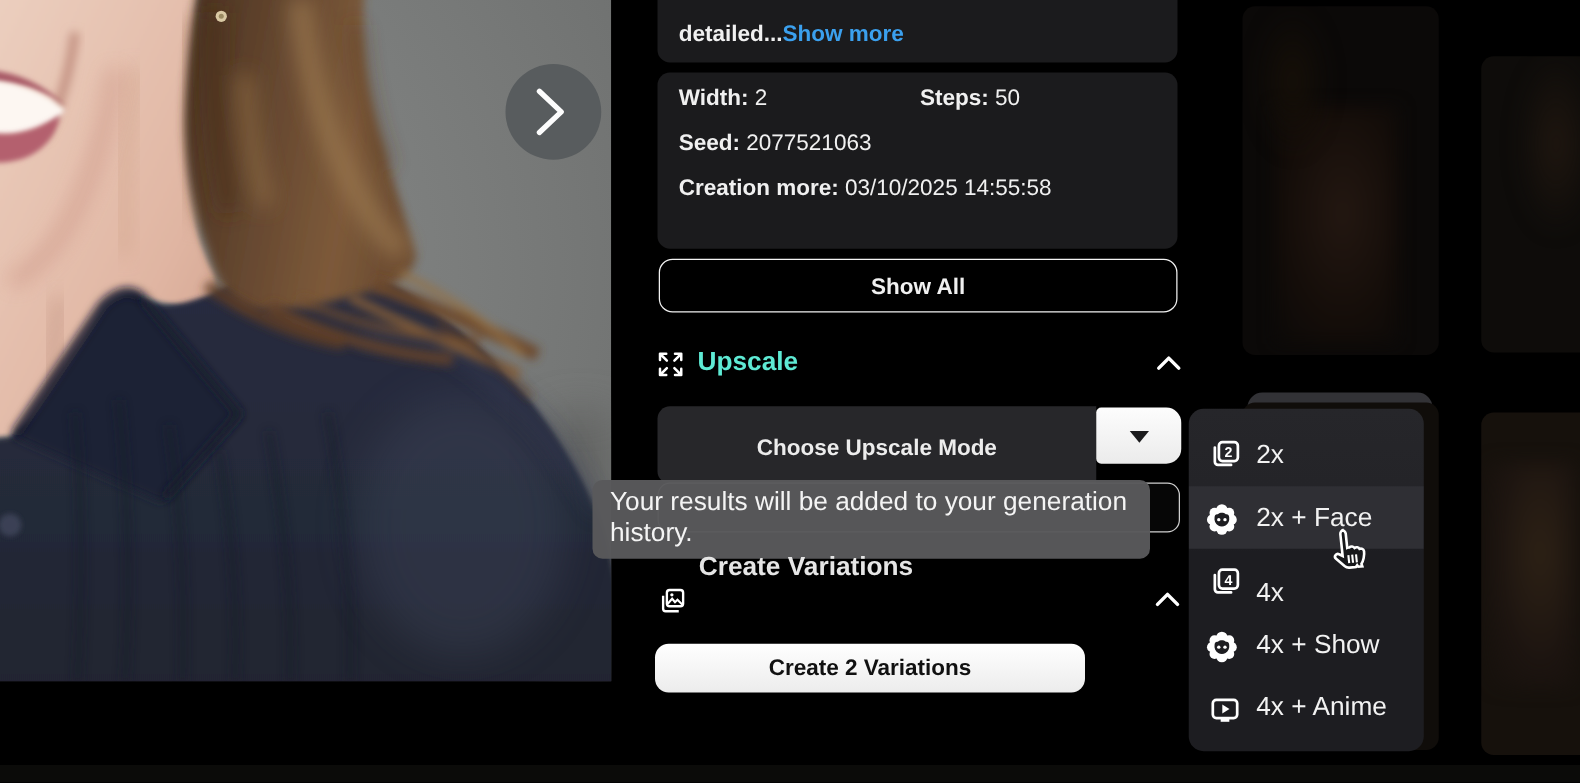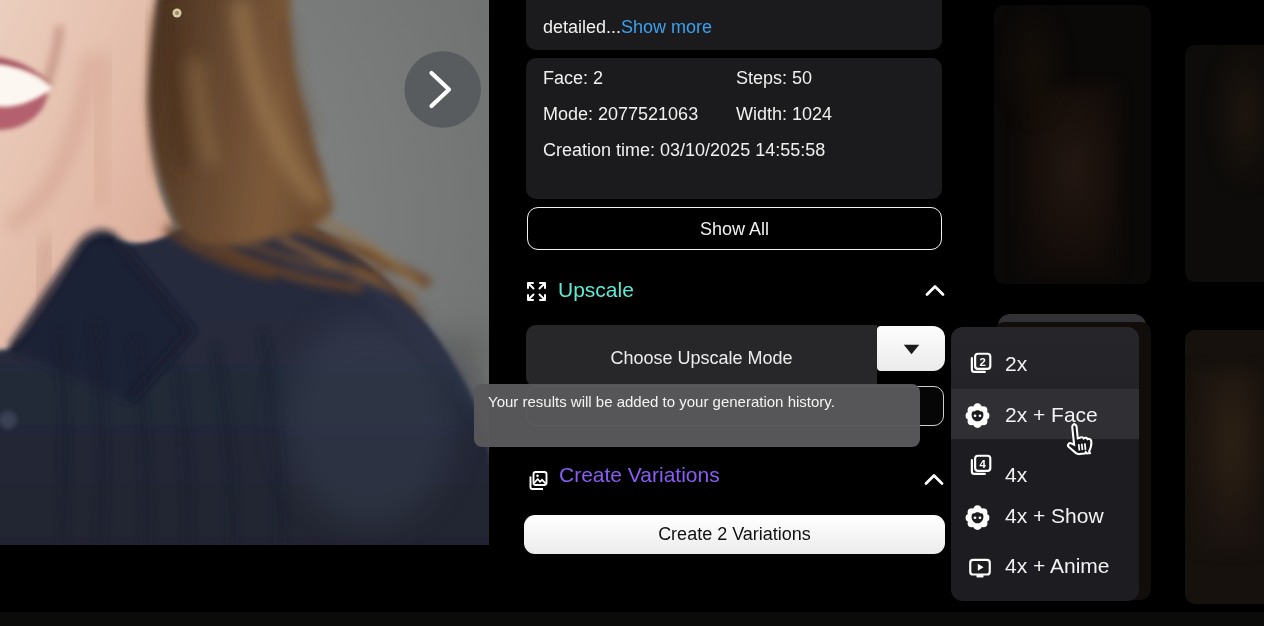--- a/index.html
+++ b/index.html
@@ -1,20 +1,20 @@
 <!DOCTYPE html>
 <html><head>
 <meta charset="utf-8">
 <style>
   * { margin:0; padding:0; box-sizing:border-box; }
   html,body { width:1264px; height:626px; background:#000; overflow:hidden;
     font-family:"Liberation Sans", sans-serif; position:relative; }
   .abs { position:absolute; }
   .card { background:#1b1b1d; border-radius:10px; }
-  .b { font-weight:normal; }
+  .b { font-weight:bold; }
   .panel-text { color:#f0f0f0; font-size:18px; }
 </style>
 </head>
 <body>
 
 <svg class="abs" style="left:0;top:0" width="489" height="545" viewBox="0 0 489 545">
   <defs>
     <filter id="b2" x="-30%" y="-30%" width="160%" height="160%">
         <feGaussianBlur stdDeviation="2"></feGaussianBlur>
       </filter>
@@ -115,23 +115,23 @@
   <path d="M 27.5,22 L 45,38.5 L 27.5,55" stroke="#fdfdfd" stroke-width="4.2" fill="none" stroke-linecap="round" stroke-linejoin="round"></path>
 </svg>
 
 <div class="abs" style="left:0;top:612px;width:1264px;height:14px;background:#0b0b09"></div>
 
 <div class="abs card" style="left:526px;top:-24px;width:416px;height:74px"></div>
 <div class="abs panel-text b" style="left:543px;top:17px">detailed...<span style="color:#3ba0ee">Show more</span></div>
 
 <div class="abs card" style="left:526px;top:58px;width:416px;height:141px"></div>
 <div class="abs panel-text" style="left:543px;top:60px;line-height:36px;width:400px">
-  <div><span class="b">Face:</span> 2<span class="abs" style="left:193px"><span class="b">Steps:</span> 50</span></div>
-  <div><span class="b">Mode:</span> 2077521063<span class="abs" style="left:193px"><span class="b">Width:</span> 1024</span></div>
-  <div><span class="b">Creation time:</span> 03/10/2025 14:55:58</div>
+  <div><span class="b">Width:</span> 2<span class="abs" style="left:193px"><span class="b">Steps:</span> 50</span></div>
+  <div><span class="b">Seed:</span> 2077521063</div>
+  <div><span class="b">Creation more:</span> 03/10/2025 14:55:58</div>
 </div>
 
 <div class="abs b panel-text" style="left:527px;top:206.5px;width:415px;height:43.5px;border:1.5px solid #f2f2f2;border-radius:11px;display:flex;align-items:center;justify-content:center;padding-top:2px">Show All</div>
 
 <svg class="abs" style="left:526px;top:281px" width="21" height="21" viewBox="0 0 21 21" stroke="#fff" stroke-width="2" fill="none" stroke-linecap="round" stroke-linejoin="round">
   <path d="M 7,2 H 2 V 7 M 2,2 L 7.5,7.5"></path>
   <path d="M 14,2 H 19 V 7 M 19,2 L 13.5,7.5"></path>
   <path d="M 7,19 H 2 V 14 M 2,19 L 7.5,13.5"></path>
   <path d="M 14,19 H 19 V 14 M 19,19 L 13.5,13.5"></path>
 </svg>
@@ -156,36 +156,36 @@
 </div>
 <div class="abs" style="left:998px;top:314px;width:148px;height:24px;border-radius:12px 12px 0 0;background:#323236"></div>
 <div class="abs" style="left:994px;top:322px;width:157px;height:278px;border-radius:10px;background:#100d0a"></div>
 <div class="abs" style="left:1185px;top:45px;width:79px;height:237px;border-radius:10px 0 0 10px;background:#0e0c0a;overflow:hidden">
   <div class="abs" style="left:30px;top:0px;width:60px;height:140px;background:radial-gradient(ellipse, #201710 0%, transparent 75%);filter:blur(8px)"></div>
 </div>
 <div class="abs" style="left:1185px;top:330px;width:79px;height:274px;border-radius:10px 0 0 10px;background:#16110c;overflow:hidden">
   <div class="abs" style="left:5px;top:40px;width:70px;height:180px;background:radial-gradient(ellipse at 60% 40%, #2d2115 0%, #1c1410 60%, transparent 100%);filter:blur(7px)"></div>
 </div>
 
-<div class="abs" style="left:474px;top:384px;width:446px;height:63px;background:rgba(89,89,91,0.97);border-radius:8px;color:#f4f4f4;font-size:15px;padding:5px 0 0 14px;line-height:25px">
+<div class="abs" style="left:474px;top:384px;width:446px;height:63px;background:rgba(89,89,91,0.97);border-radius:8px;color:#f4f4f4;font-size:21px;padding:5px 0 0 14px;line-height:25px">
   <div>Your results will be added to your generation history.</div>
 </div>
 
 <svg class="abs" style="left:526px;top:470px" width="22" height="21" viewBox="0 0 22 21" fill="none" stroke="#fff" stroke-width="1.9">
   <path d="M 4.5,6.5 V 17 A 2,2 0 0 0 6.5,19 H 17"></path>
   <rect x="7.5" y="2" width="13" height="13" rx="2.2"></rect>
   <circle cx="11.5" cy="5.8" r="1.3" fill="#fff" stroke="none"></circle>
   <path d="M 8.2,13 L 11.7,9 L 14,11.8 L 16,9.8 L 20,13.8" stroke-width="1.7"></path>
 </svg>
-<div class="abs b" style="left:559px;top:463px;font-size:21px;color:#8b5cf6">Create Variations</div>
+<div class="abs b" style="left:559px;top:442px;font-size:21px;color:#e5e5e5">Create Variations</div>
 <svg class="abs" style="left:924px;top:472px" width="20" height="15">
   <path d="M 2,11.5 L 10,3.5 L 18,11.5" stroke="#fff" stroke-width="2.8" fill="none" stroke-linecap="round" stroke-linejoin="round"></path>
 </svg>
 
-<div class="abs b" style="left:524px;top:515px;width:421px;height:39px;background:linear-gradient(180deg,#ffffff 0%,#ececec 100%);border-radius:11px;color:#111;font-size:18px;display:flex;align-items:center;justify-content:center">Create 2 Variations</div>
+<div class="abs b" style="left:524px;top:515px;width:344px;height:39px;background:linear-gradient(180deg,#ffffff 0%,#ececec 100%);border-radius:11px;color:#111;font-size:18px;display:flex;align-items:center;justify-content:center">Create 2 Variations</div>
 
 <div class="abs" style="left:951px;top:327px;width:188px;height:274px;border-radius:12px;background:linear-gradient(180deg,#26262a 0%,#242428 22%,#1d1d21 42%,#1d1d21 100%);overflow:hidden">
   <div class="abs" style="left:0;top:61.5px;width:188px;height:50.5px;background:#2f2f34"></div>
 
   <div style="position:absolute;left:54px;top:0;font-size:21px;color:#f2f2f2">
     <div style="position:absolute;top:25px;left:0;white-space:nowrap">2x</div>
     <div style="position:absolute;top:75.5px;left:0;white-space:nowrap">2x + Face</div>
     <div style="position:absolute;top:136px;left:0;white-space:nowrap">4x</div>
     <div style="position:absolute;top:176.5px;left:0;white-space:nowrap">4x + Show</div>
     <div style="position:absolute;top:227px;left:0;white-space:nowrap">4x + Anime</div>

